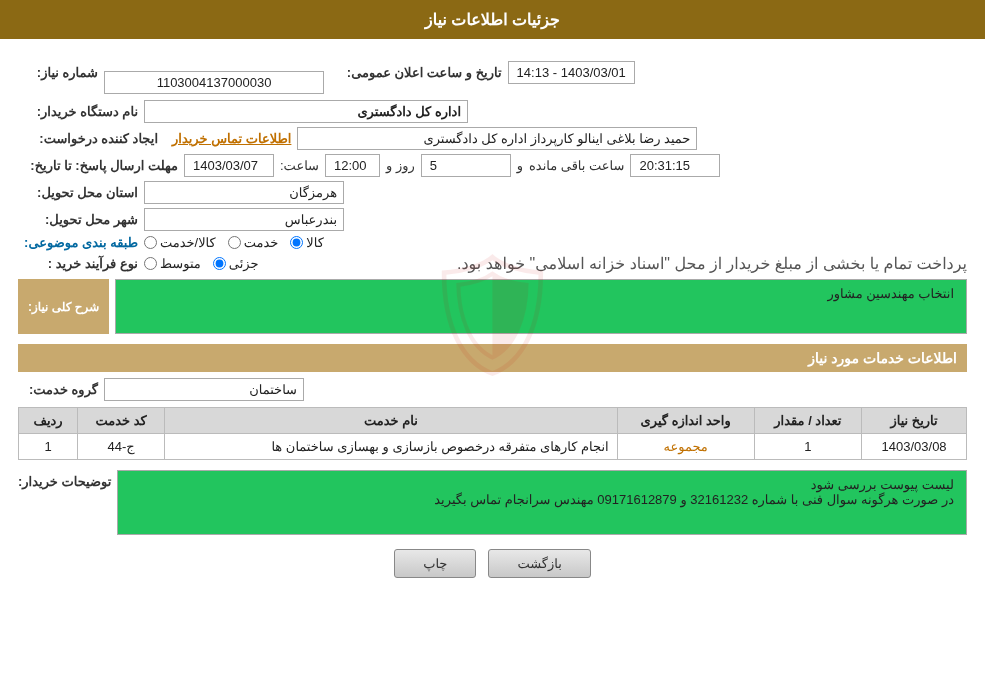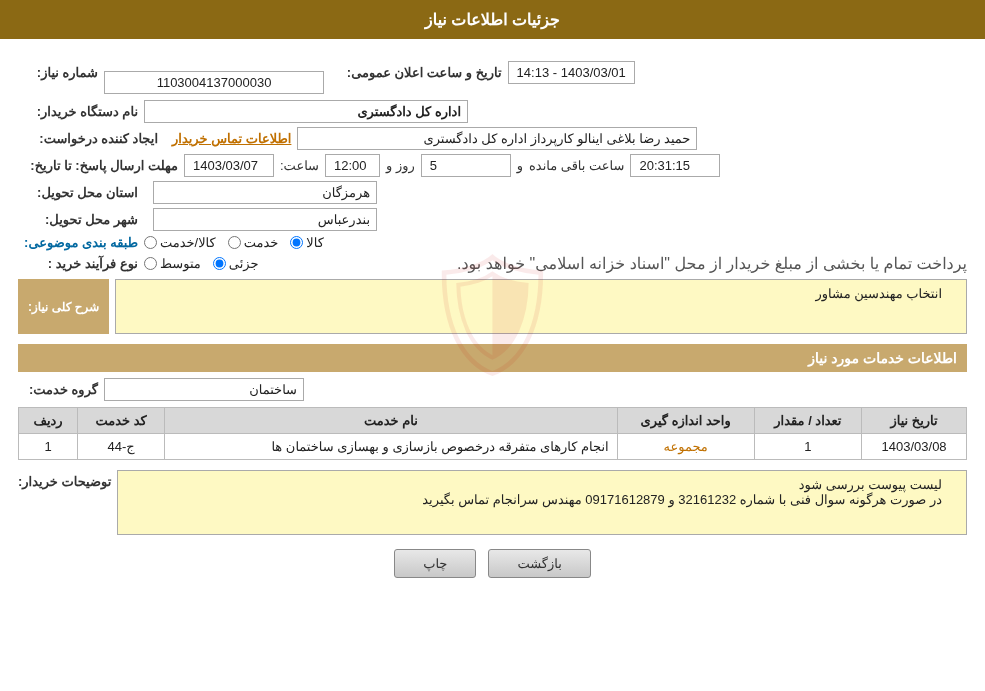--- a/index.html
+++ b/index.html
@@ -32,22 +32,21 @@
       background: #fff;
       padding: 3px 6px;
       min-height: 22px;
       display: inline-block;
     }
     .input-wide {
       width: 324px;
       font-weight: bold;
     }
     .input-medium {
-      width: 224px;
-      margin-left: 9px;
+      width: 200px;
     }
     .link-style {
       color: #0055aa;
       text-decoration: underline;
       cursor: pointer;
     }
     .date-box {
       border: 1px solid #aaa;
       padding: 3px 8px;
       display: inline-block;
@@ -89,22 +88,22 @@
     .service-table td {
       border: 1px solid #bbb;
       padding: 5px 8px;
       text-align: center;
     }
     .service-table tr:nth-child(even) td {
       background: #f9f9f9;
     }
     .description-box {
       border: 1px solid #aaa;
-      background: #fef9c3;
-      padding: 6px 24px;
+      background: #22c55e;
+      padding: 6px 12px;
       min-height: 60px;
       width: 100%;
       text-align: right;
       direction: rtl;
     }
     .buttons-row {
       display: flex;
       justify-content: center;
       gap: 12px;
       margin-top: 14px;

